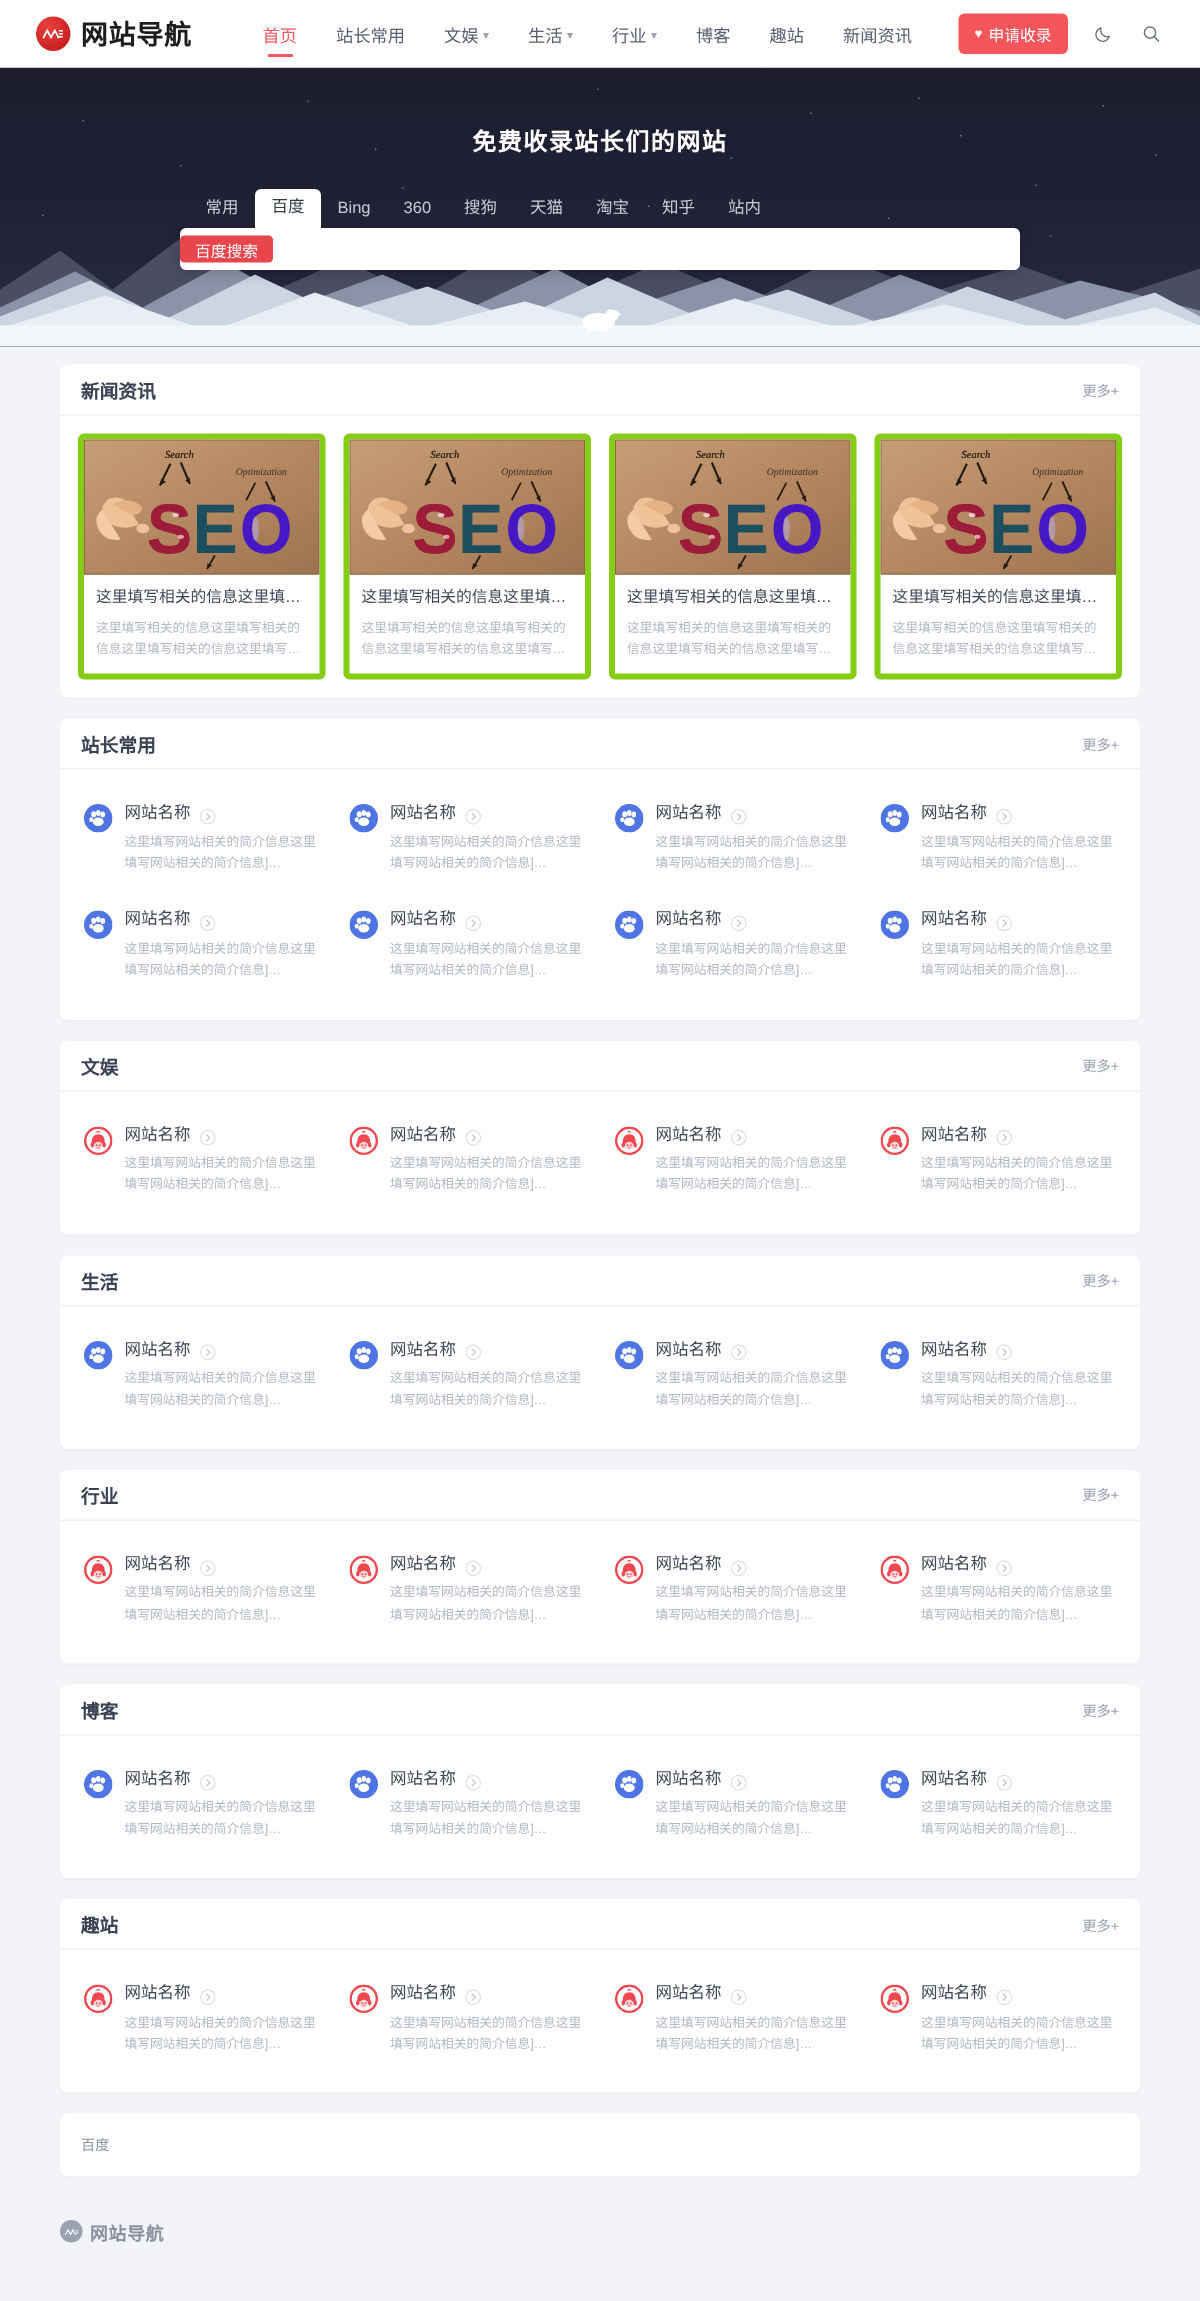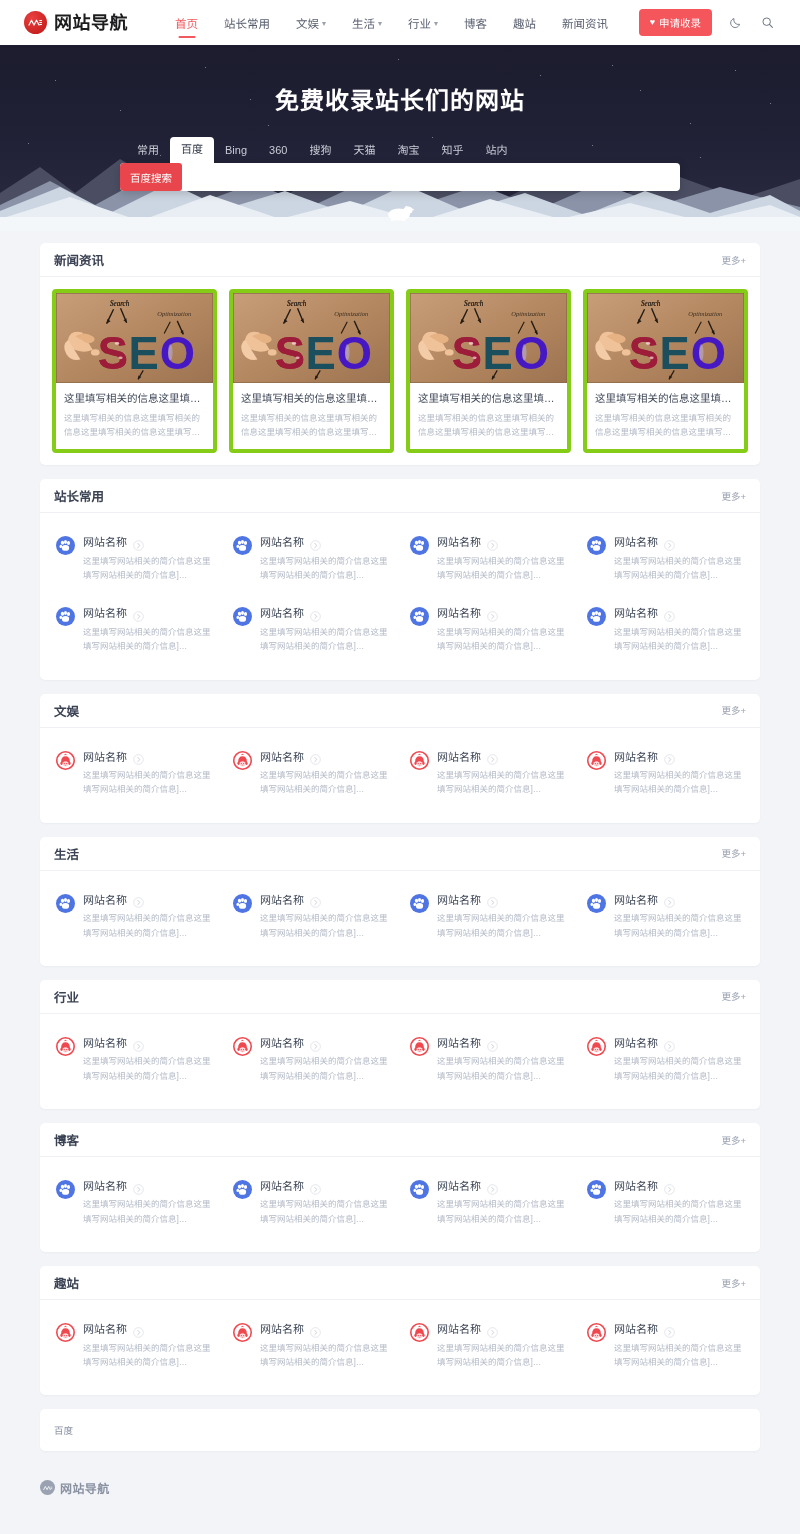--- a/index.html
+++ b/index.html
@@ -68,41 +68,41 @@
   .hero {
     position: relative;
     height: 186px;
     background: linear-gradient(180deg, #1c1c2e 0%, #222238 60%, #2b2c42 100%);
     overflow: hidden;
   }
   .stars { position: absolute; inset: 0; }
   .star { position: absolute; background: #fff; border-radius: 50%; opacity: .55; }
   .hero-inner { position: relative; z-index: 5; padding-top: 36px; }
   .hero-title {
-    text-align: center; color: #ffffff; font-size: 24px; font-weight: bold;
+    text-align: center; color: #ffffff; font-size: 16px; font-weight: bold;
     letter-spacing: 1px;
   }
   .search-wrap { width: 560px; margin: 21px auto 0; }
   .search-tabs { display: flex; align-items: flex-end; padding-left: 6px; }
   .search-tab {
     font-size: 11px; color: #c9ccd6; padding: 5px 11px 5px; cursor: pointer;
     border-radius: 4px 4px 0 0; line-height: 1.4;
   }
   .search-tab.active { background: #ffffff; color: #333a48; font-weight: normal; padding-bottom: 6px; }
   .search-box {
     background: #fff; border-radius: 4px; height: 28px; display: flex;
     align-items: center; overflow: hidden; box-shadow: 0 2px 10px rgba(0,0,0,.18);
   }
   .search-input {
     flex: 1; border: none; outline: none; font-size: 10.5px; color: #555;
     padding: 0 12px; font-family: inherit; background: transparent;
   }
   .search-input::placeholder { color: #bfc4cf; }
   .search-submit {
-    background: #e8464c; color: #fff; border: none; height: 28px; margin-right: 3px;
+    background: #e8464c; color: #fff; border: none; height: 18px; margin-right: 3px;
     border-radius: 3px; font-size: 10.5px; padding: 0 10px; cursor: pointer;
     font-family: inherit; white-space: nowrap;
   }
   .mountains { position: absolute; left: 0; right: 0; bottom: 0; height: 78px; z-index: 2; }
   .mountains svg { display: block; width: 100%; height: 100%; }
 
   
   .page { width: 720px; margin: 0 auto; padding: 12px 0 0; }
   .card {
     background: #ffffff; border-radius: 5px; margin-bottom: 14px;

